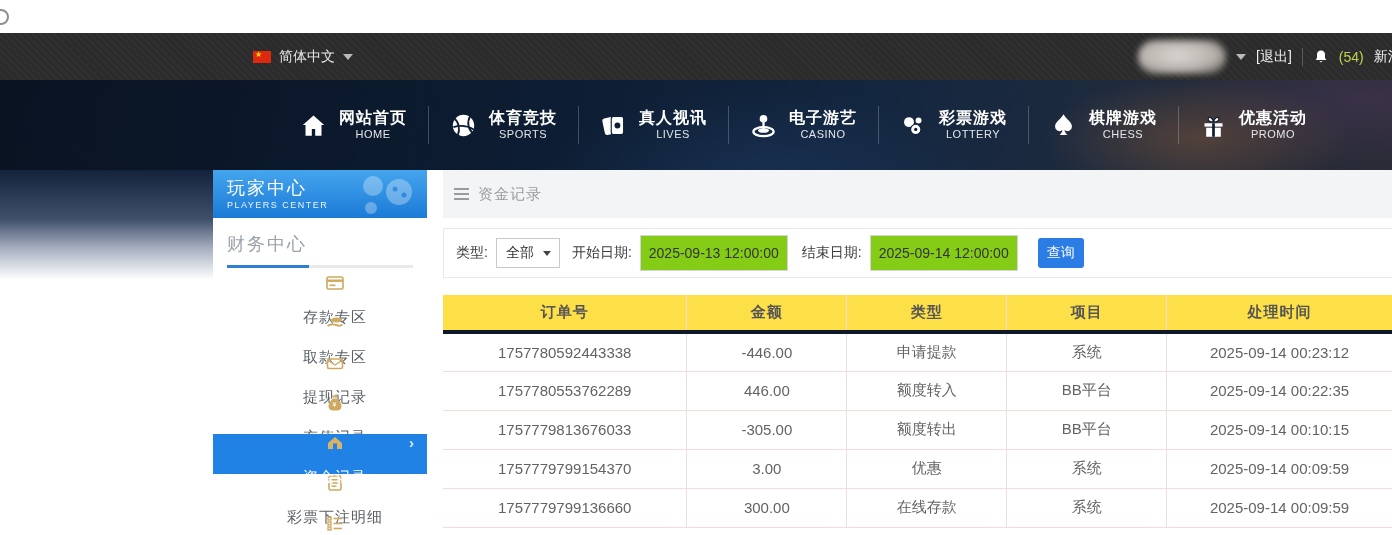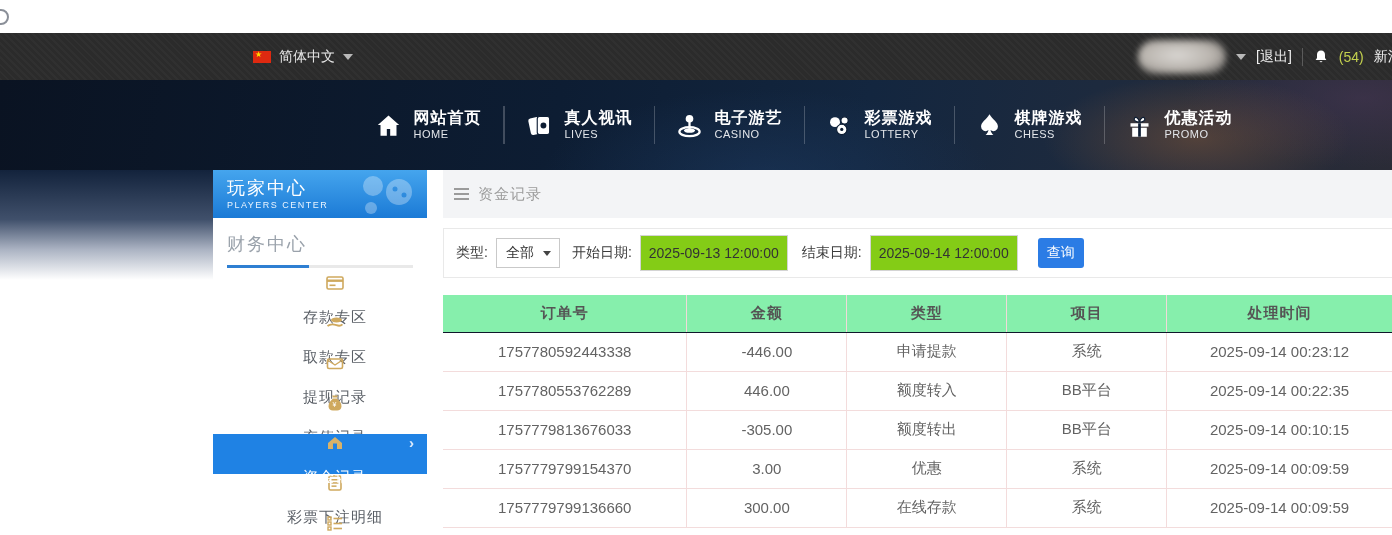--- a/index.html
+++ b/index.html
@@ -35,21 +35,21 @@
     background:
       radial-gradient(220px 90px at 86% 65%, rgba(122,84,58,.55), transparent 70%),
       radial-gradient(260px 100px at 98% 20%, rgba(80,58,92,.45), transparent 70%),
       radial-gradient(300px 120px at 55% 110%, rgba(30,60,100,.5), transparent 75%),
       linear-gradient(100deg,#0a1322 0%, #0d1d33 40%, #13263f 62%, #1d2a3e 78%, #2a2b36 100%);
     overflow:hidden; }
   .main-nav { position:absolute; left:0; top:0; right:0; height:90px; display:flex; align-items:center; justify-content:center; padding-left:215px; }
   .nav-item { display:flex; align-items:center; gap:12px; padding:0 21px; cursor:pointer; }
   .nav-sep { width:1px; height:38px; background:rgba(255,255,255,.22); }
   .nav-icon { width:27px; height:27px; flex:0 0 auto; }
-  .nav-text { display:flex; flex-direction:column; line-height:1.25; }
+  .nav-text { display:flex; flex-direction:column; align-items:center; line-height:1.25; }
   .nav-zh { color:#fff; font-size:16px; font-weight:bold; letter-spacing:1px; }
   .nav-en { color:#e3e6ea; font-size:11px; letter-spacing:.5px; }
 
   
   .page { position:relative; height:365px; background:#fff; }
   .left-fade { position:absolute; left:0; top:0; width:213px; height:110px;
     background:linear-gradient(to bottom,#13233c 0%, #40506b 45%, #aab2c2 72%, #fff 100%); }
   .layout { position:absolute; left:0; top:0; width:1392px; height:365px; display:flex; }
   .spacer { width:213px; flex:0 0 auto; }
 
@@ -74,22 +74,22 @@
   .breadcrumb { height:48px; background:#f3f4f6; display:flex; align-items:center; gap:9px; padding-left:11px; }
   .crumb-label { color:#9b9b9b; font-size:15px; letter-spacing:1px; }
   .filter-panel { margin-top:10px; height:50px; border:1px solid #e9e9e9; border-right:none; display:flex; align-items:center; gap:8px; padding-left:12px; background:#fff; }
   .f-label { color:#3c3c3c; font-size:14px; }
   .f-select { position:relative; width:64px; height:30px; border:1px solid #c9c9c9; background:#fff; display:flex; align-items:center; padding-left:9px; font-size:14px; color:#333; cursor:pointer; margin-right:4px; }
   .f-select .sel-caret { position:absolute; right:8px; top:12px; width:0; height:0; border-left:4px solid transparent; border-right:4px solid transparent; border-top:5px solid #444; }
   .f-input { width:148px; height:36px; border:1px solid #d4d4d4; background:#84cc16; font-size:14px; color:#333; padding:0 8px; font-family:"Liberation Sans","DejaVu Sans",sans-serif; margin-right:6px; }
   .f-btn { width:46px; height:30px; background:#2b7ce5; color:#fff; border:none; border-radius:3px; font-size:14px; cursor:pointer; margin-left:6px; }
 
   table.records { width:100%; border-collapse:collapse; table-layout:fixed; margin-top:17px; }
-  table.records th { height:37px; background:#86efac; color:#555; font-size:15px; font-weight:bold;
-    border-bottom:1px solid #0f172a; border-right:1px solid #f1d9d9; letter-spacing:1px; }
+  table.records th { height:37px; background:#fde047; color:#555; font-size:15px; font-weight:bold;
+    border-bottom:4px solid #0f172a; border-right:1px solid #f1d9d9; letter-spacing:1px; }
   table.records th:last-child { border-right:none; }
   table.records td { height:39px; text-align:center; color:#636363; font-size:15px;
     border-bottom:1px solid #f3dcdc; border-right:1px solid #f3dcdc; background:#fff; }
   table.records td:last-child { border-right:none; }
 </style>
 </head>
 <body>
 
 <div class="address-bar">
   <span class="addr-icon"></span>
@@ -124,20 +124,30 @@
       <svg class="nav-icon" viewBox="0 0 24 24">
         <path d="M12 3 2.5 11.5h2.4V21h5.6v-6h3v6h5.6v-9.5h2.4z" fill="#fff"></path>
       </svg>
       <span class="nav-text">
         <span class="nav-zh">网站首页</span>
         <span class="nav-en">HOME</span>
       </span>
     </div>
     <span class="nav-sep"></span>
 
+    <div class="nav-item">
+      <svg class="nav-icon" viewBox="0 0 24 24">
+        <circle cx="12" cy="12" r="9.5" fill="#fff"></circle>
+        <path d="M4 6c4 3 5 9 3 15M18 3.5c-3 5-2 12 2 15M3 13.5c6-2 13-1 18 2" stroke="#0d1d33" stroke-width="1.6" fill="none"></path>
+      </svg>
+      <span class="nav-text">
+        <span class="nav-zh">体育竞技</span>
+        <span class="nav-en">SPORTS</span>
+      </span>
+    </div>
     <span class="nav-sep"></span>
 
     <div class="nav-item">
       <svg class="nav-icon" viewBox="0 0 24 24">
         <rect x="3" y="5" width="10" height="15" rx="2" fill="#fff" transform="rotate(-12 8 12)"></rect>
         <rect x="10" y="4" width="11" height="16" rx="2" fill="#fff" stroke="#0d1d33" stroke-width="1"></rect>
         <circle cx="15.5" cy="12" r="2.6" fill="#0d1d33"></circle>
       </svg>
       <span class="nav-text">
         <span class="nav-zh">真人视讯</span>

